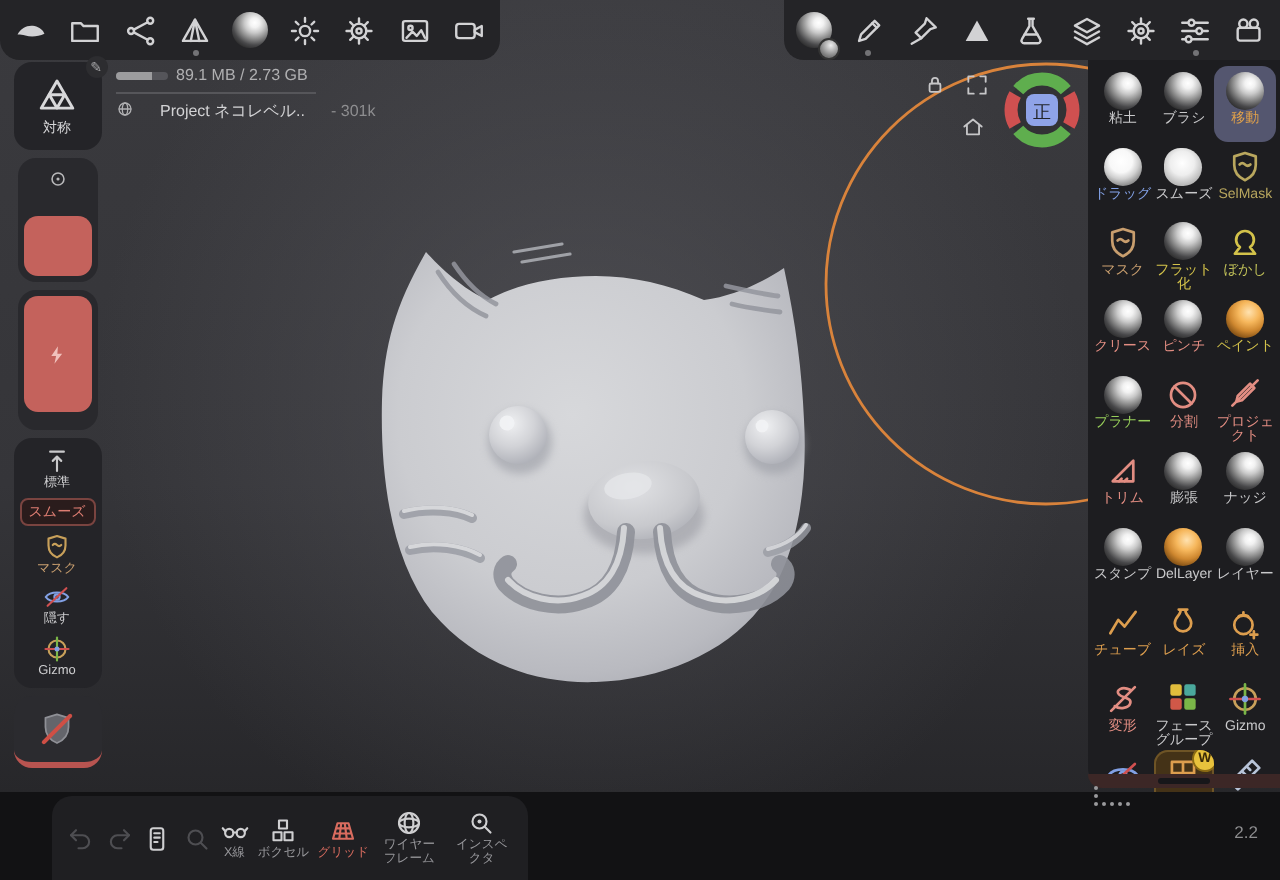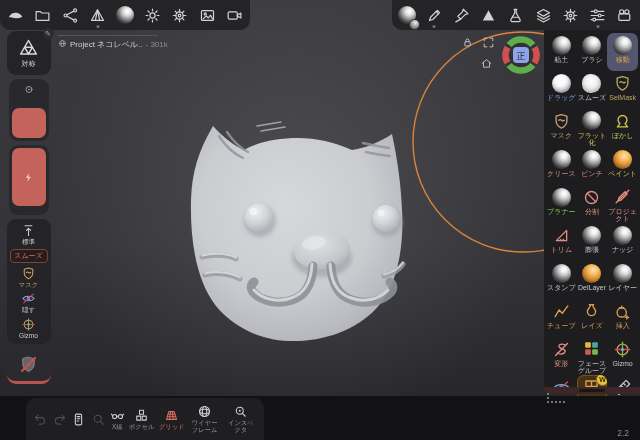--- a/index.html
+++ b/index.html
@@ -50,21 +50,21 @@
   .qbadge{position:absolute;top:-4px;right:-7px;width:11px;height:11px;border-radius:50%;
     background:#e8c23c;color:#3a2a08;font-size:7px;font-weight:bold;display:flex;
     align-items:center;justify-content:center;border:1px solid #8a6a14;}
   .panel-foot{position:absolute;left:0;right:0;bottom:0;height:7px;background:#3c2726;
               border-radius:0 0 0 10px;display:flex;align-items:center;justify-content:center;}
   .panel-foot::after{content:"";width:26px;height:3px;border-radius:2px;background:#17171a;}
   .dots{position:absolute;left:547px;top:401px;width:2.4px;height:2.4px;border-radius:50%;
     background:#9a9a9c;z-index:6;
     box-shadow:4px 0 0 #9a9a9c,8px 0 0 #9a9a9c,12px 0 0 #9a9a9c,16px 0 0 #9a9a9c,
                0 -4px 0 #9a9a9c,0 -8px 0 #9a9a9c;}
-  .version{position:absolute;right:11px;bottom:2px;color:#8d8d8f;font-size:8.5px;z-index:6;}
+  .version{position:absolute;right:11px;bottom:19px;color:#8d8d8f;font-size:8.5px;z-index:6;}
   
   .bottombar{position:absolute;left:0;right:0;bottom:0;height:44px;background:#121214;z-index:5;}
   .bb-panel{position:absolute;left:26px;bottom:0;width:232px;height:42px;background:#1f1f22;
             border-radius:10px 10px 0 0;display:flex;align-items:center;
             justify-content:space-evenly;padding:0 3px;}
   .bb-item{display:flex;flex-direction:column;align-items:center;gap:1px;background:none;
            border:none;padding:0;color:#cfcfd1;cursor:pointer;min-width:0;}
   .bb-item .bicon{width:15px;height:15px}
   .bb-item .blabel{font-size:6.3px;color:#96969a;line-height:1.1;max-width:32px;
                    text-align:center;word-break:break-all;}
@@ -101,21 +101,21 @@
   .maskclear-btn{width:44px;height:36px;background:#2b2b2f;border-radius:9px;
     border:none;border-bottom:3px solid #b85450;display:flex;align-items:center;
     justify-content:center;cursor:pointer;}
   
   .scene-info{position:absolute;left:58px;top:32px;color:#b0b0b2;font-size:8px;
               line-height:1.4;z-index:4;}
   .mem-row{display:flex;align-items:center;gap:4px;}
   .mem-bar{width:26px;height:4px;border-radius:2px;background:#55555a;position:relative;overflow:hidden;}
   .mem-bar::after{content:"";position:absolute;left:0;top:0;bottom:0;width:68%;background:#9c9c9e;}
   .divider{width:100px;height:1px;background:#56565a;margin:3px 0;}
-  .proj-row{display:flex;align-items:flex-start;gap:3px;color:#d2d2d4;}
+  .proj-row{display:flex;align-items:flex-start;gap:13px;color:#d2d2d4;}
   .proj-row .svgic{width:9px;height:9px;color:#b0b0b2;}
   .proj-count{color:#8e8e90;}
   
   .ov-btn{position:absolute;width:14px;height:14px;background:none;border:none;padding:0;
           color:#c6c6c8;z-index:4;cursor:pointer;}
   .ov-btn .svgic{width:13px;height:13px;}
   .viewcube{position:absolute;left:502px;top:36px;z-index:4;cursor:pointer;}
 </style>
 </head>
 <body>
@@ -192,20 +192,24 @@
           <path d="M205 273.5 C217 270.5 231 272.5 240 277.5" stroke="#d6d7da" stroke-width="2"></path>
           <path d="M384 276 C392 274 399 270 403 264" stroke="#9a9ca4" stroke-width="5" opacity=".8"></path>
           <path d="M384 274.5 C392 272.5 399 268.5 403 262.5" stroke="#d6d7da" stroke-width="2" opacity=".9"></path>
         </g>
       </g>
 
       <circle cx="523" cy="142" r="110" fill="none" stroke-width="1.4" opacity=".95" stroke="#e2873b"></circle>
     </svg>
 
     <div class="scene-info">
+      <div class="mem-row">
+        <span class="mem-bar"></span>
+        <span>89.1 MB / 2.73 GB</span>
+      </div>
       <div class="divider"></div>
       <div class="proj-row">
         <span class="svgic">
             <svg viewBox="0 0 24 24">
               <circle cx="12" cy="12" r="8"></circle>
               <ellipse cx="12" cy="12" rx="3.6" ry="8"></ellipse>
               <path d="M4.3 12h15.4"></path>
             </svg>
           </span>
         <span>Project ネコレベル..</span>

